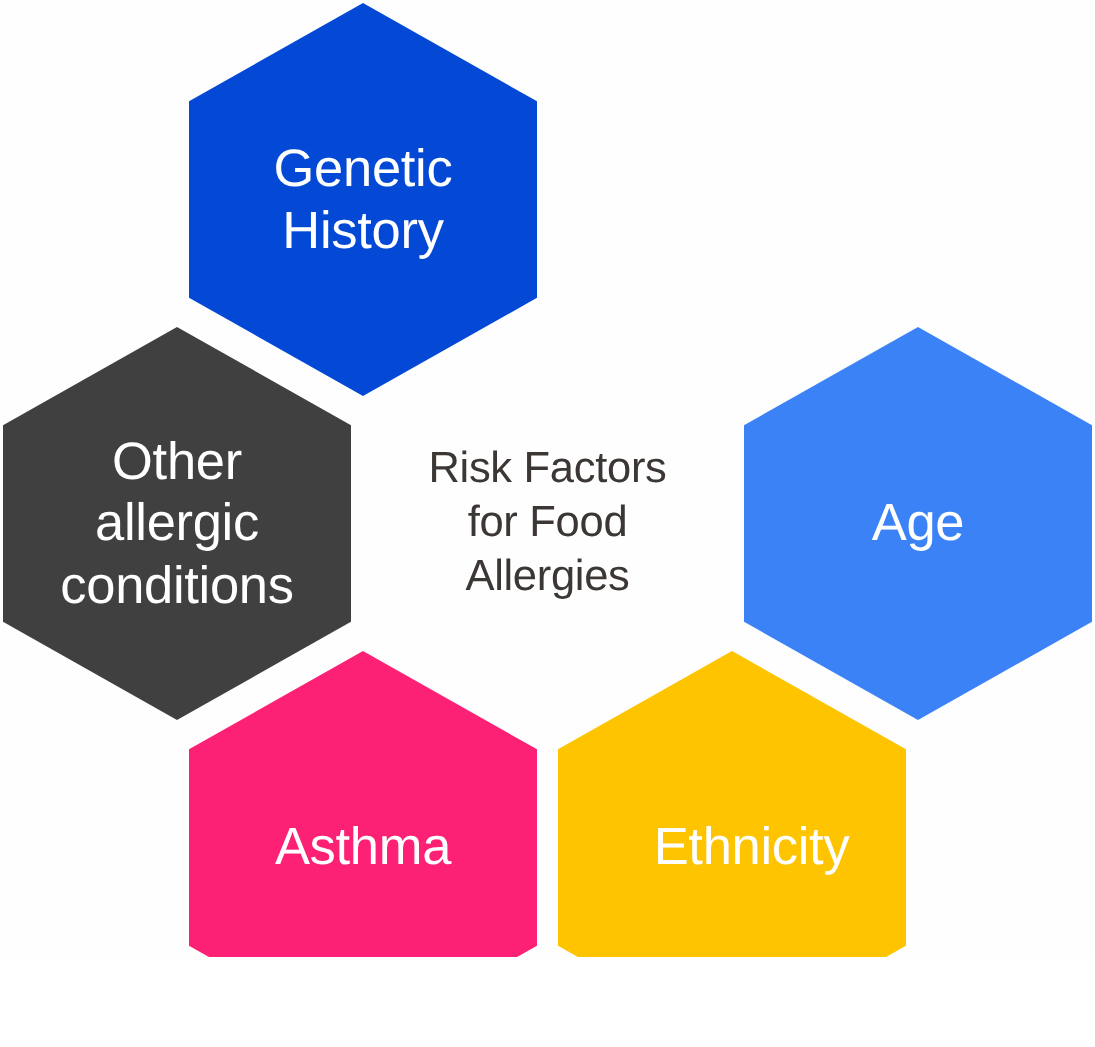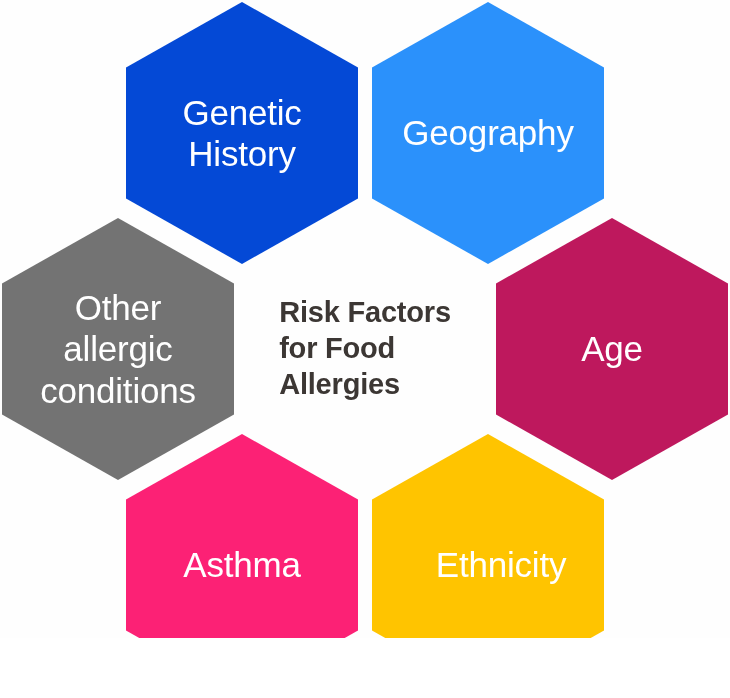--- a/index.html
+++ b/index.html
@@ -57,57 +57,55 @@
   
   .center-title {
     position: absolute;
     left: 249px;
     top: 288px;
     width: 232px;
     height: 122px;
     display: flex;
     align-items: center;
     justify-content: center;
+    text-align: center;
     color: #3c3734;
     font-family: "Liberation Sans", sans-serif;
     font-size: 29px;
-    font-weight: bold;
+    font-weight: normal;
     line-height: 1.24;
     letter-spacing: -0.2px;
     white-space: pre-line;
     user-select: none;
   }
 </style>
 </head>
 <body>
 
 <div id="canvas" style="background: rgb(254, 254, 254);">
 
   <div class="hex hex-genetic" style="background-color: rgb(4, 73, 214);">
     <span class="hex-label" style="color: rgb(255, 255, 255);">Genetic
 History</span>
   </div>
 
-  <div class="hex hex-geography" style="background-color: rgb(43, 145, 251);">
-    <span class="hex-label" style="color: rgb(255, 255, 255);">Geography</span>
-  </div>
 
-  <div class="hex hex-age" style="background-color: #be185d;">
+  <div class="hex hex-age" style="background-color: #3b82f6;">
     <span class="hex-label" style="color: rgb(255, 255, 255);">Age</span>
   </div>
 
   <div class="hex hex-ethnicity" style="background-color: rgb(255, 196, 0); padding-left: 40px;">
     <span class="hex-label" style="color: rgb(255, 255, 255);">Ethnicity</span>
   </div>
 
   <div class="hex hex-asthma" style="background-color: rgb(252, 33, 117);">
     <span class="hex-label" style="color: rgb(255, 255, 255);">Asthma</span>
   </div>
 
-  <div class="hex hex-other" style="background-color: #737373;">
+  <div class="hex hex-other" style="background-color: #404040;">
     <span class="hex-label" style="color: rgb(255, 255, 255);">Other
 allergic
 conditions</span>
   </div>
 
   <div class="center-title" style="color: rgb(60, 55, 52);">Risk Factors
 for Food
 Allergies</div>
 
 </div>

